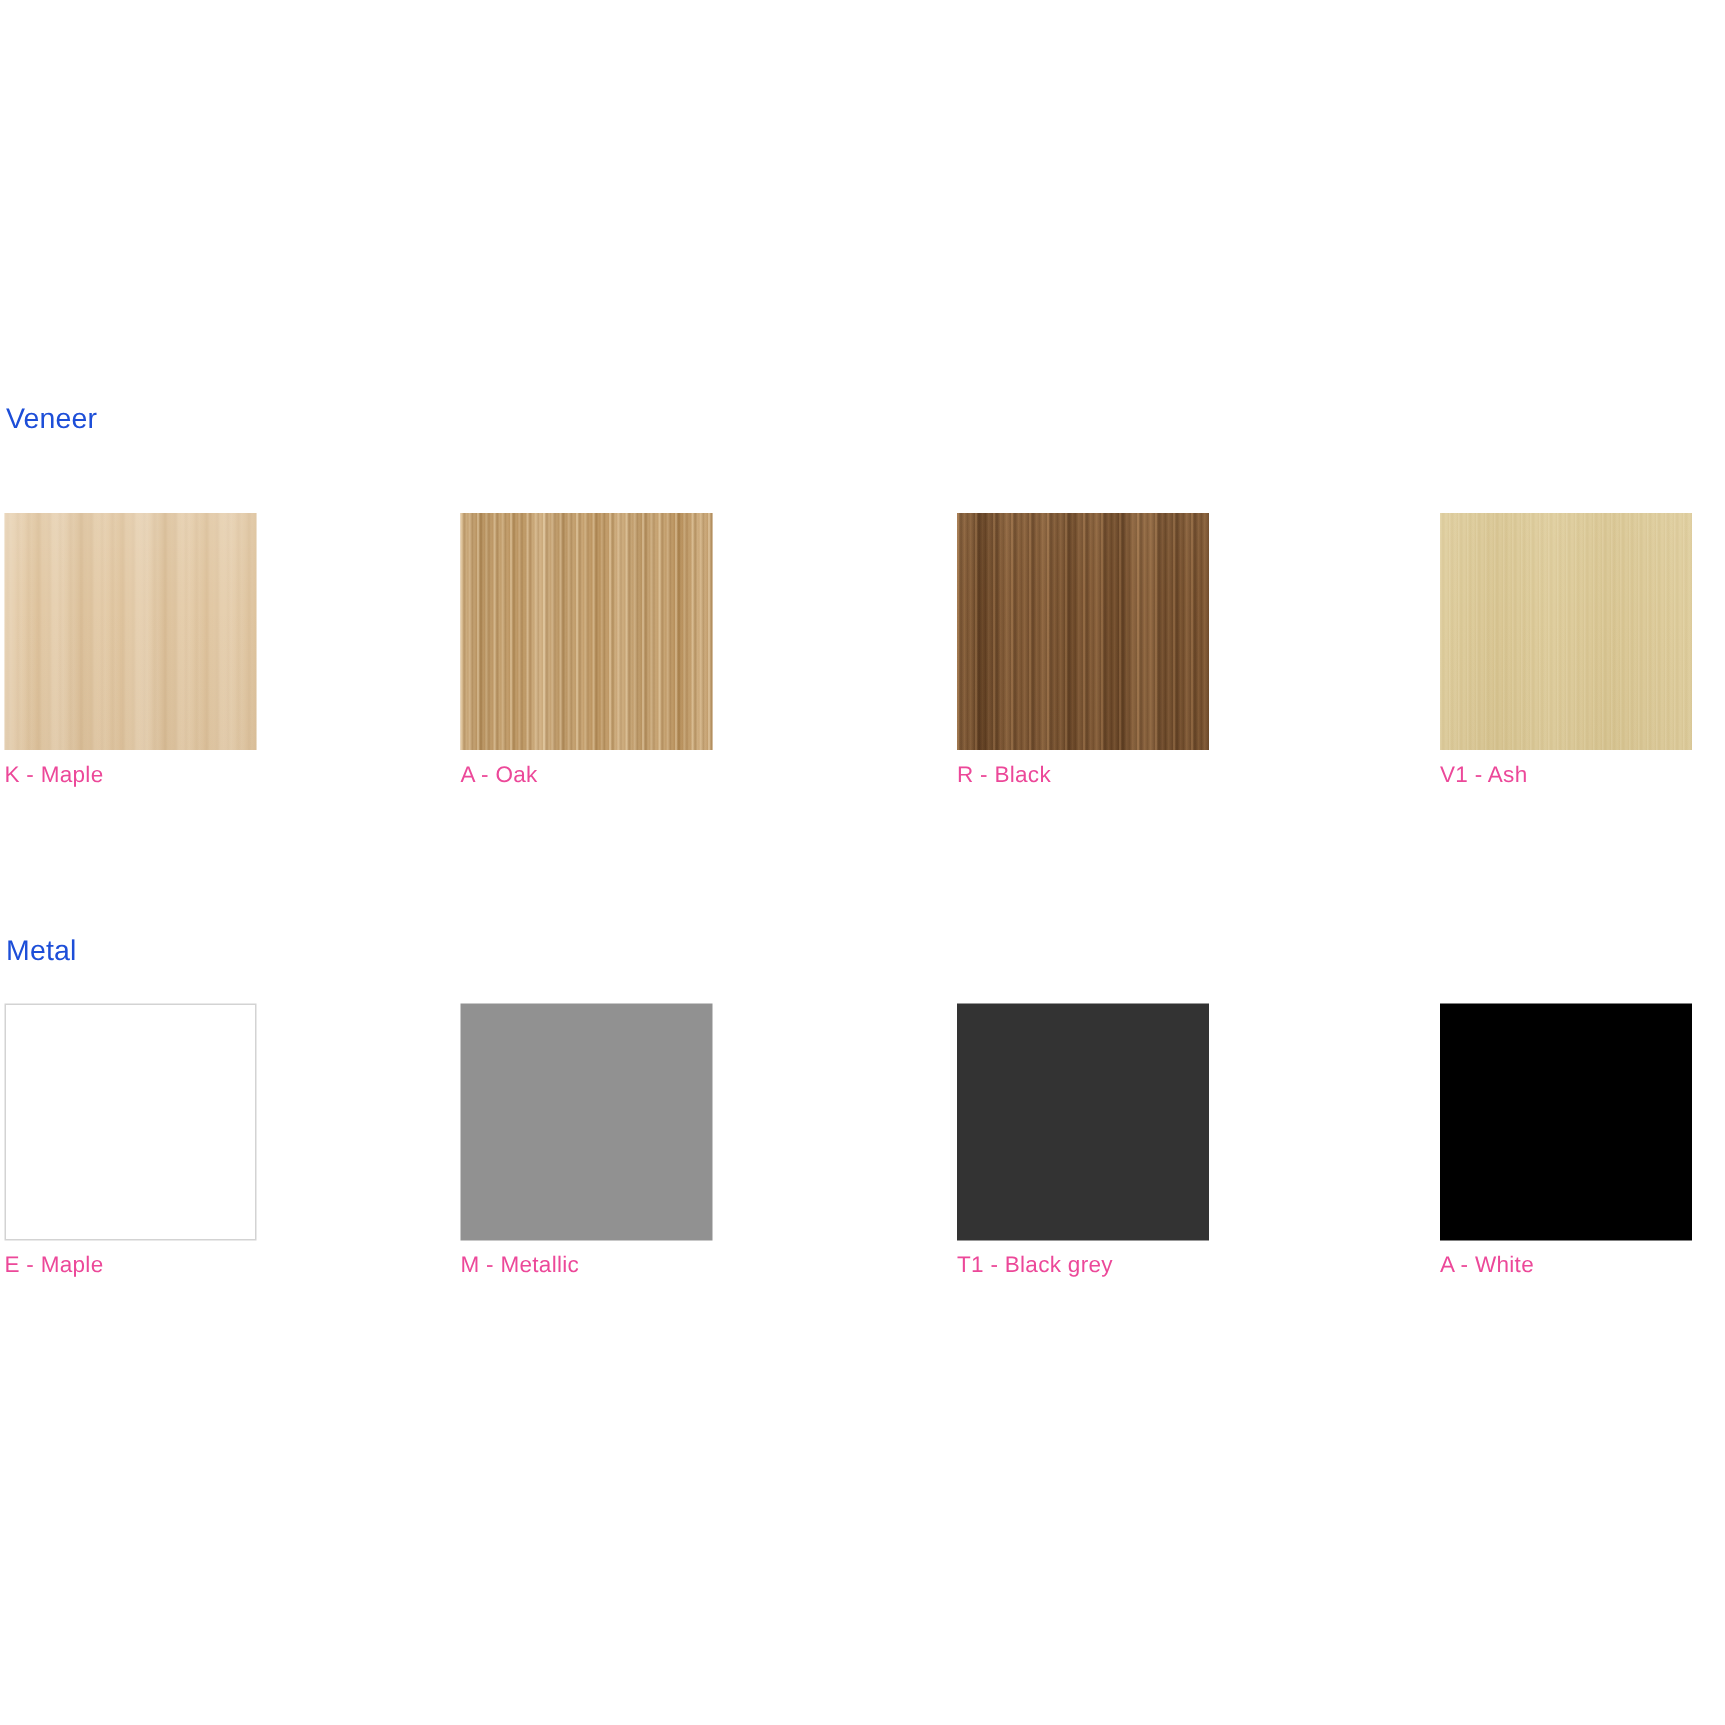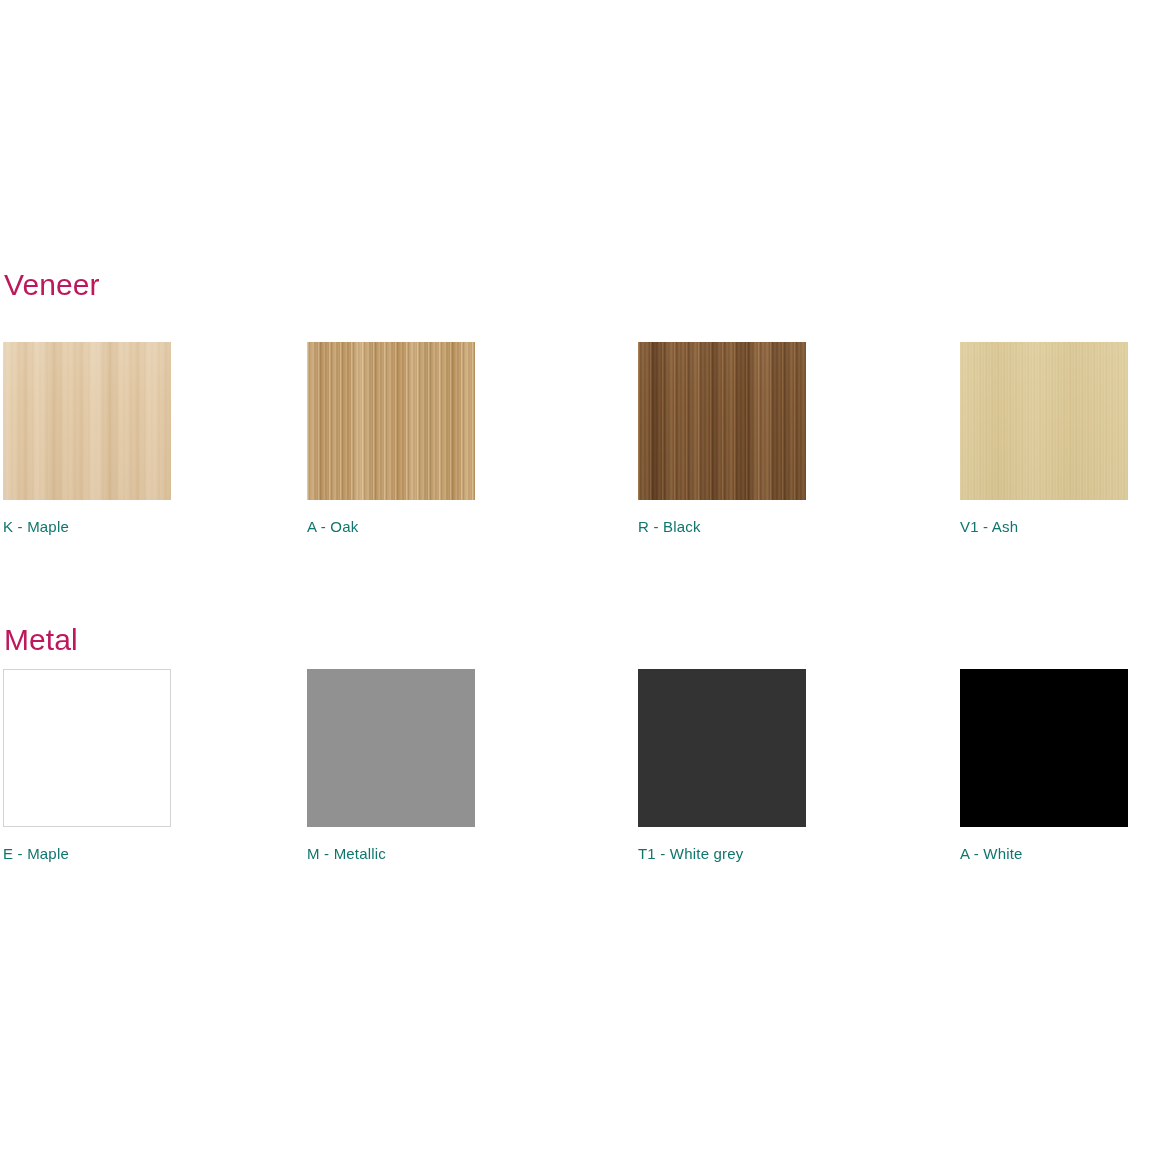--- a/index.html
+++ b/index.html
@@ -19,23 +19,23 @@
     position: relative;
     width: 1150px;
     height: 1150px;
     background: #ffffff;
   }
 
   
   .section-heading {
     position: absolute;
     left: 4px;
-    font-size: 30px;
+    font-size: 19px;
     font-weight: 400;
-    color: #be185d;
+    color: #1d4ed8;
     letter-spacing: 0.1px;
     line-height: 1;
     white-space: nowrap;
   }
   .section-heading.veneer { top: 270px; }
   .section-heading.metal  { top: 596px; margin-top: 29px; }
 
   
   .swatch-row {
     position: absolute;
@@ -61,24 +61,24 @@
     box-sizing: border-box;
     background-color: #d9d9d9;
     position: relative;
     overflow: hidden;
   }
   .swatch-tile.bordered {
     border: 1px solid #d3d3d3;
   }
 
   .swatch-label {
-    margin-top: 18px;
+    margin-top: 8px;
     font-size: 15px;
     font-weight: 400;
-    color: #0f766e;
+    color: #ec4899;
     letter-spacing: 0.2px;
     line-height: 1.2;
     white-space: nowrap;
   }
 
   
 
   
   .tex-maple {
     background-color: #e3c9a4;
@@ -242,21 +242,21 @@
       <div class="swatch-label">E - Maple</div>
     </div>
 
     <div class="swatch-cell col-1">
       <div class="swatch-tile tex-flat" style="background-color: rgb(145, 145, 145);"></div>
       <div class="swatch-label">M - Metallic</div>
     </div>
 
     <div class="swatch-cell col-2">
       <div class="swatch-tile tex-flat" style="background-color: rgb(51, 51, 51);"></div>
-      <div class="swatch-label">T1 - White grey</div>
+      <div class="swatch-label">T1 - Black grey</div>
     </div>
 
     <div class="swatch-cell col-3">
       <div class="swatch-tile tex-flat" style="background-color: rgb(0, 0, 0);"></div>
       <div class="swatch-label">A - White</div>
     </div>
 
   </div>
 
 </div>

